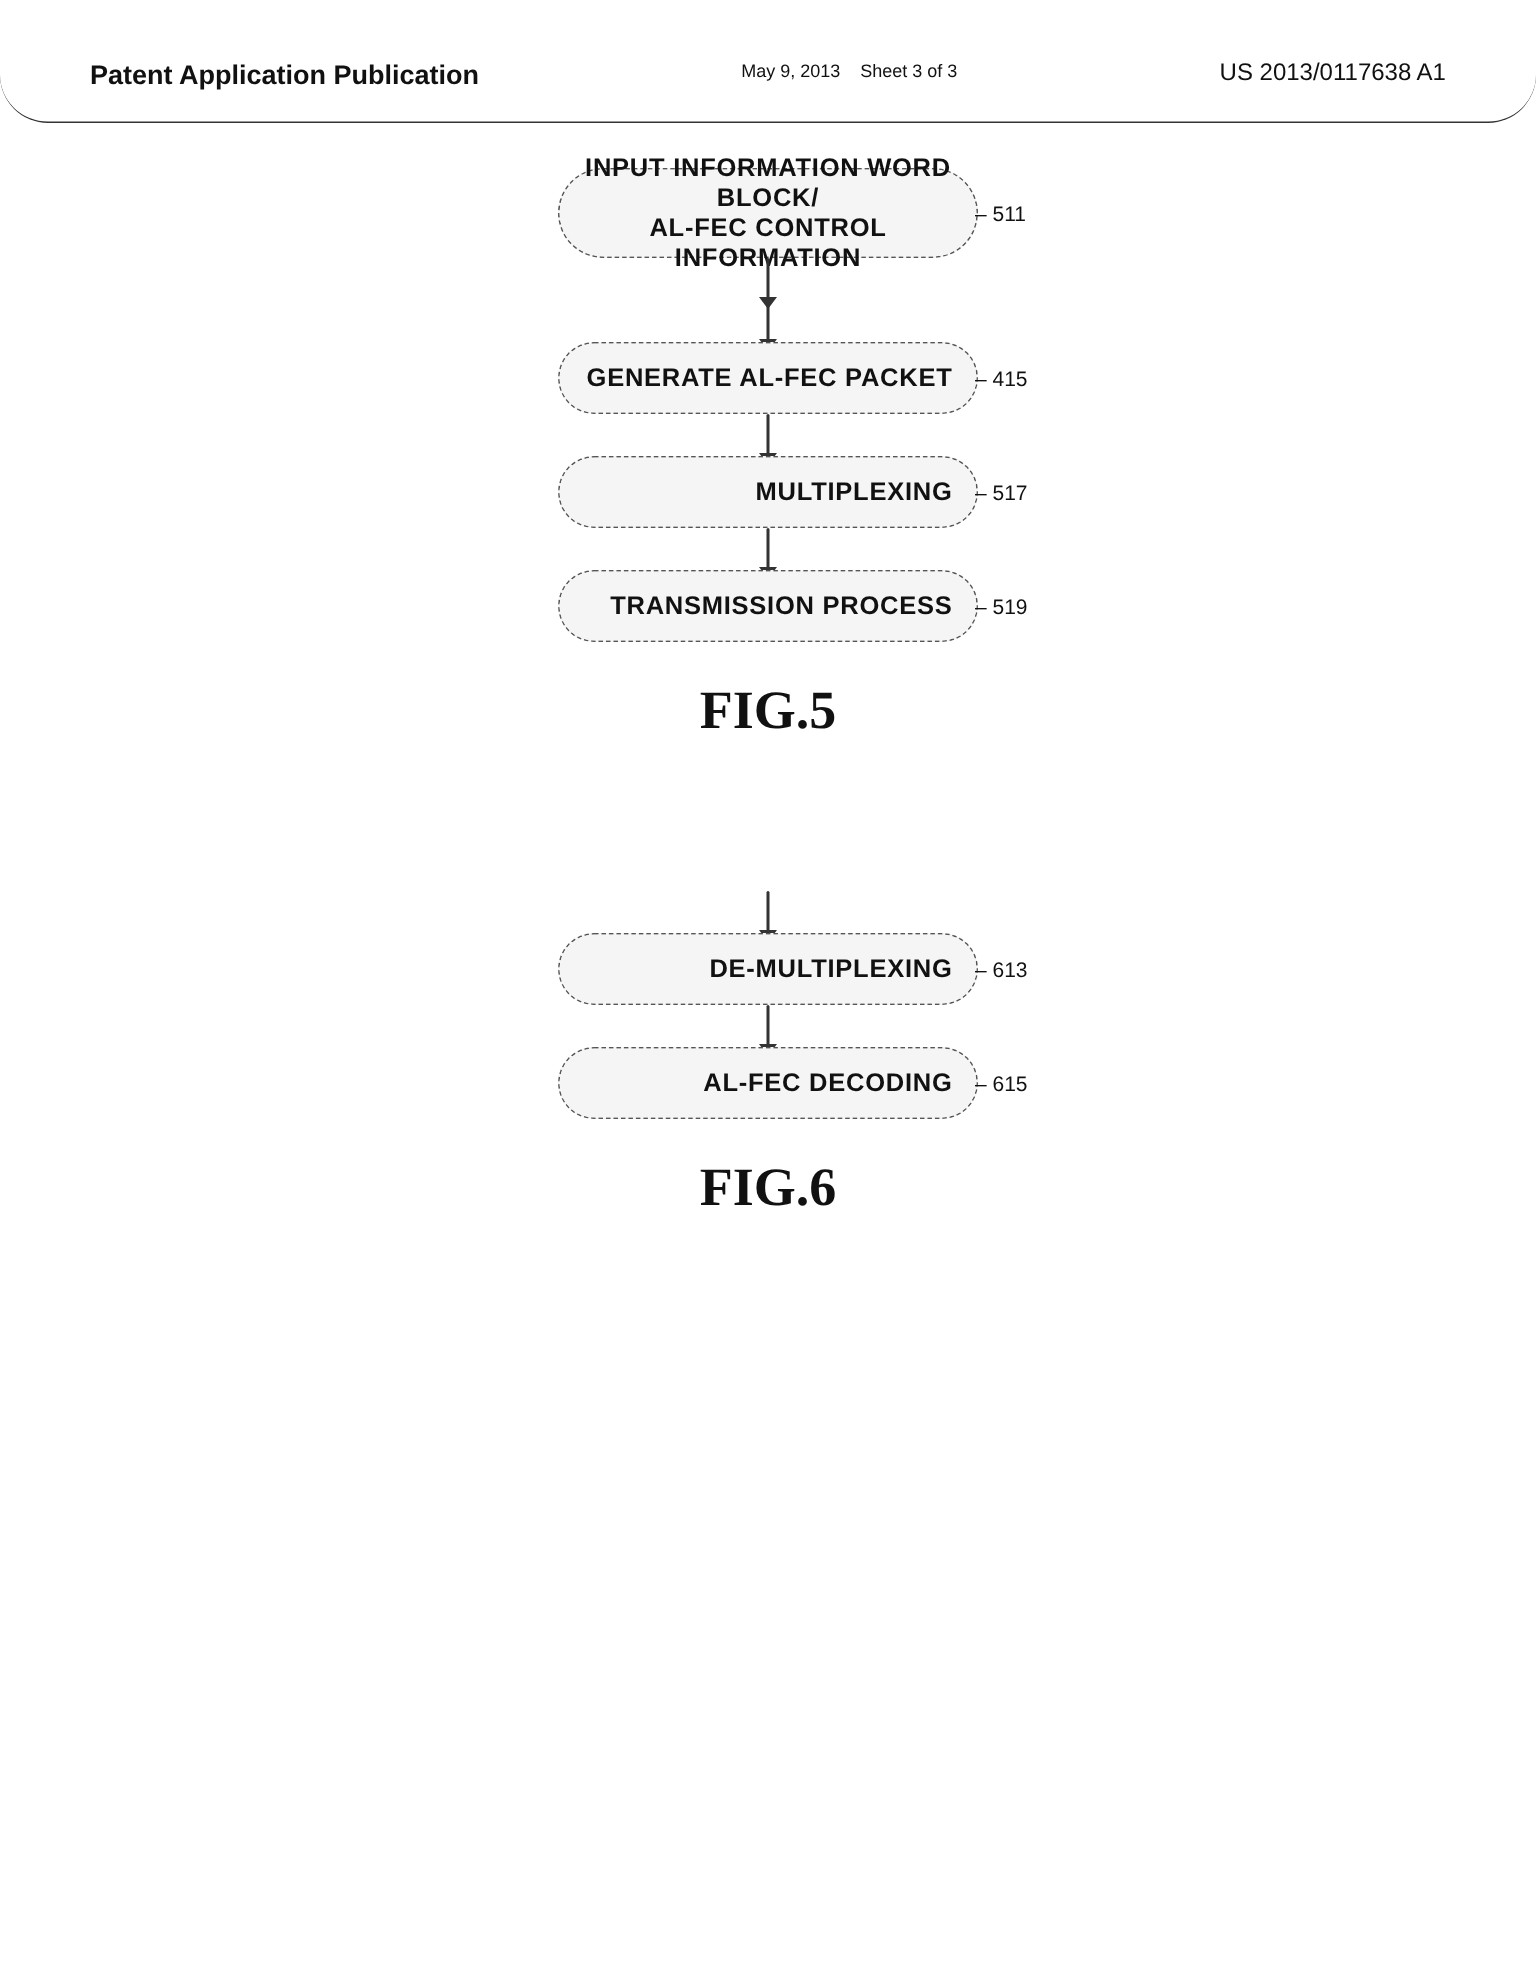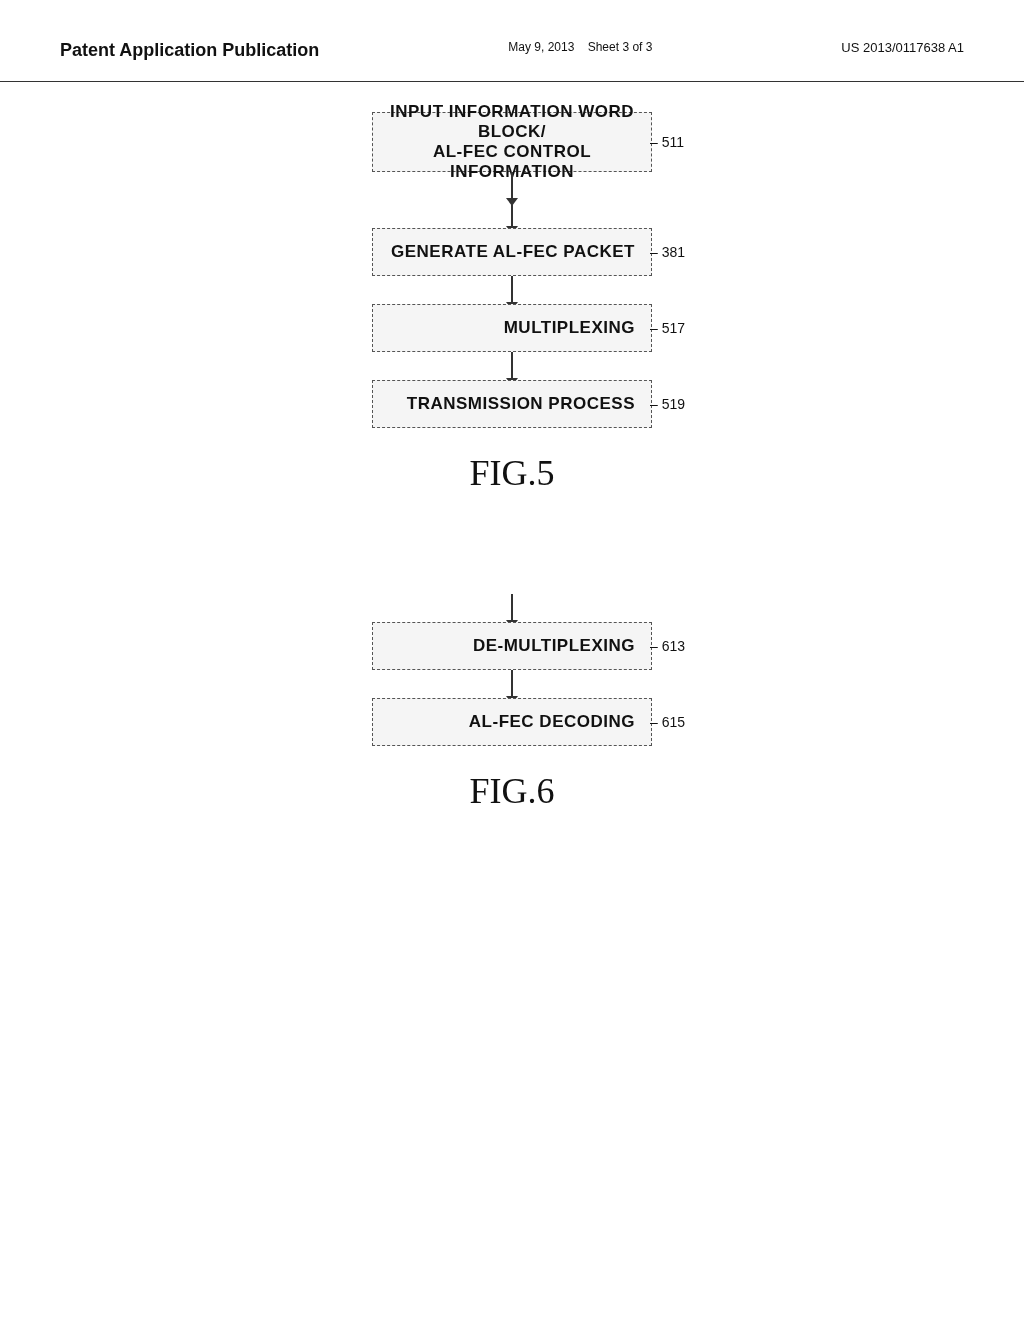--- a/index.html
+++ b/index.html
@@ -1,15 +1,15 @@
 <!DOCTYPE html>
 <html><head>
   <meta charset="utf-8">
   <style>
-    * { margin: 0; padding: 0; box-sizing: border-box; }
+    * { margin: 0; padding: 0; box-sizing: border-box; border-radius: 32px; }
     body {
       width: 1024px;
       height: 1320px;
       background: #ffffff;
       font-family: Arial, Helvetica, sans-serif;
       position: relative;
       overflow: hidden;
     }
 
     
@@ -24,21 +24,21 @@
       font-size: 18px;
       font-weight: bold;
       color: #111;
     }
     .header-center {
       font-size: 12px;
       color: #111;
       text-align: center;
     }
     .header-right {
-      font-size: 13px;
+      font-size: 16px;
       color: #111;
       text-align: right;
     }
 
     
     .content {
       display: flex;
       flex-direction: column;
       align-items: center;
       padding: 30px 60px;
@@ -113,21 +113,21 @@
       left: -5px;
       width: 0;
       height: 0;
       border-left: 6px solid transparent;
       border-right: 6px solid transparent;
       border-top: 8px solid #333;
     }
 
     .fig-label {
       font-size: 36px;
-      font-weight: normal;
+      font-weight: bold;
       color: #111;
       margin-top: 24px;
       margin-bottom: 10px;
       font-family: Georgia, serif;
     }
 
     
     .fig-gap {
       height: 60px;
     }
@@ -158,21 +158,21 @@
 
       <div class="arrow-down"></div>
 
 
       <div class="arrow-down"></div>
 
       <div class="flow-step-container">
         <div class="flow-box flow-box-normal">
           <span>GENERATE AL-FEC PACKET</span>
         </div>
-        <div class="flow-label">– 381</div>
+        <div class="flow-label">– 415</div>
       </div>
 
       <div class="arrow-down"></div>
 
       <div class="flow-step-container">
         <div class="flow-box flow-box-normal">
           <span>MULTIPLEXING</span>
         </div>
         <div class="flow-label">– 517</div>
       </div>

